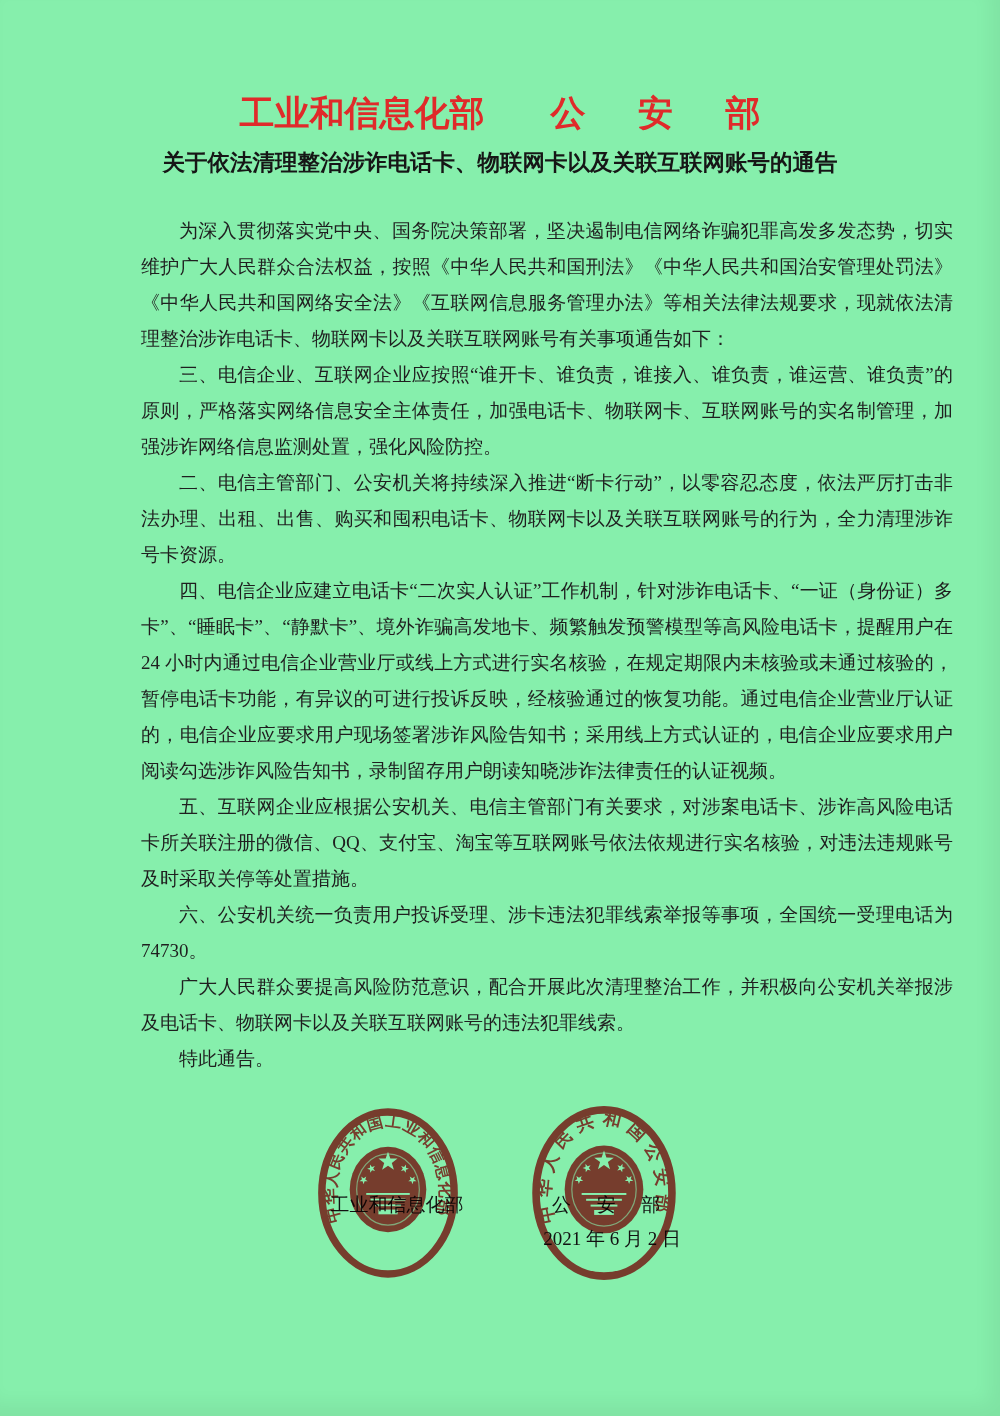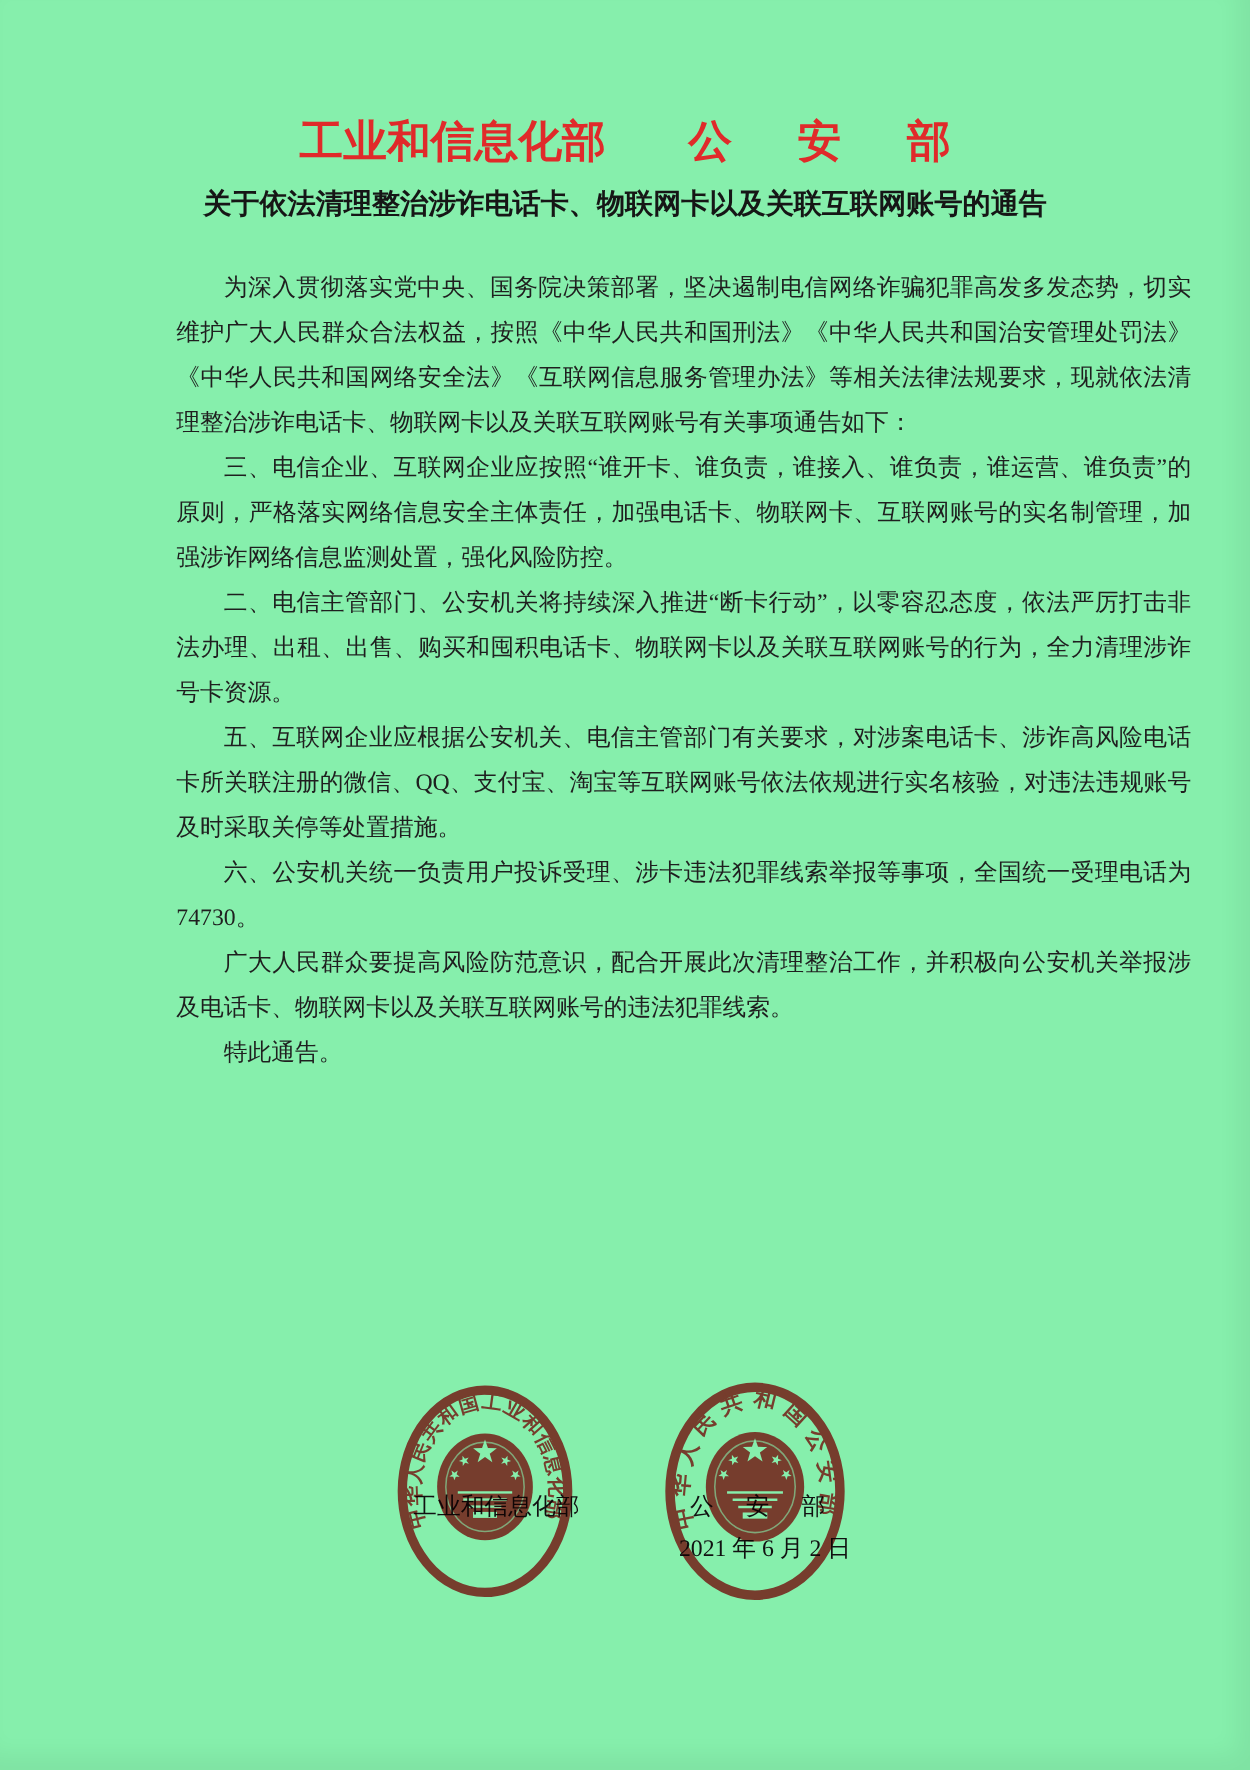--- a/index.html
+++ b/index.html
@@ -51,20 +51,21 @@
     <span class="ministry-left">工业和信息化部</span>
     <span class="ministry-right">公安部</span>
   </div>
 
   <div class="doc-title">关于依法清理整治涉诈电话卡、物联网卡以及关联互联网账号的通告</div>
 
   <div class="doc-body">
     <p>为深入贯彻落实党中央、国务院决策部署，坚决遏制电信网络诈骗犯罪高发多发态势，切实维护广大人民群众合法权益，按照《中华人民共和国刑法》《中华人民共和国治安管理处罚法》《中华人民共和国网络安全法》《互联网信息服务管理办法》等相关法律法规要求，现就依法清理整治涉诈电话卡、物联网卡以及关联互联网账号有关事项通告如下：</p>
     <p>三、电信企业、互联网企业应按照“谁开卡、谁负责，谁接入、谁负责，谁运营、谁负责”的原则，严格落实网络信息安全主体责任，加强电话卡、物联网卡、互联网账号的实名制管理，加强涉诈网络信息监测处置，强化风险防控。</p>
     <p>二、电信主管部门、公安机关将持续深入推进“断卡行动”，以零容忍态度，依法严厉打击非法办理、出租、出售、购买和囤积电话卡、物联网卡以及关联互联网账号的行为，全力清理涉诈号卡资源。</p>
+    <p>四、电信企业应建立电话卡“二次实人认证”工作机制，针对涉诈电话卡、“一证（身份证）多卡”、“睡眠卡”、“静默卡”、境外诈骗高发地卡、频繁触发预警模型等高风险电话卡，提醒用户在 24 小时内通过电信企业营业厅或线上方式进行实名核验，在规定期限内未核验或未通过核验的，暂停电话卡功能，有异议的可进行投诉反映，经核验通过的恢复功能。通过电信企业营业厅认证的，电信企业应要求用户现场签署涉诈风险告知书；采用线上方式认证的，电信企业应要求用户阅读勾选涉诈风险告知书，录制留存用户朗读知晓涉诈法律责任的认证视频。</p>
     <p>五、互联网企业应根据公安机关、电信主管部门有关要求，对涉案电话卡、涉诈高风险电话卡所关联注册的微信、QQ、支付宝、淘宝等互联网账号依法依规进行实名核验，对违法违规账号及时采取关停等处置措施。</p>
     <p>六、公安机关统一负责用户投诉受理、涉卡违法犯罪线索举报等事项，全国统一受理电话为 74730。</p>
     <p>广大人民群众要提高风险防范意识，配合开展此次清理整治工作，并积极向公安机关举报涉及电话卡、物联网卡以及关联互联网账号的违法犯罪线索。</p>
     <p>特此通告。</p>
   </div>
 
   <div class="sig-text agency-left">工业和信息化部</div>
   <div class="sig-text agency-right">公安部</div>
   <div class="sig-text sig-date">2021 年 6 月 2 日</div>
 

